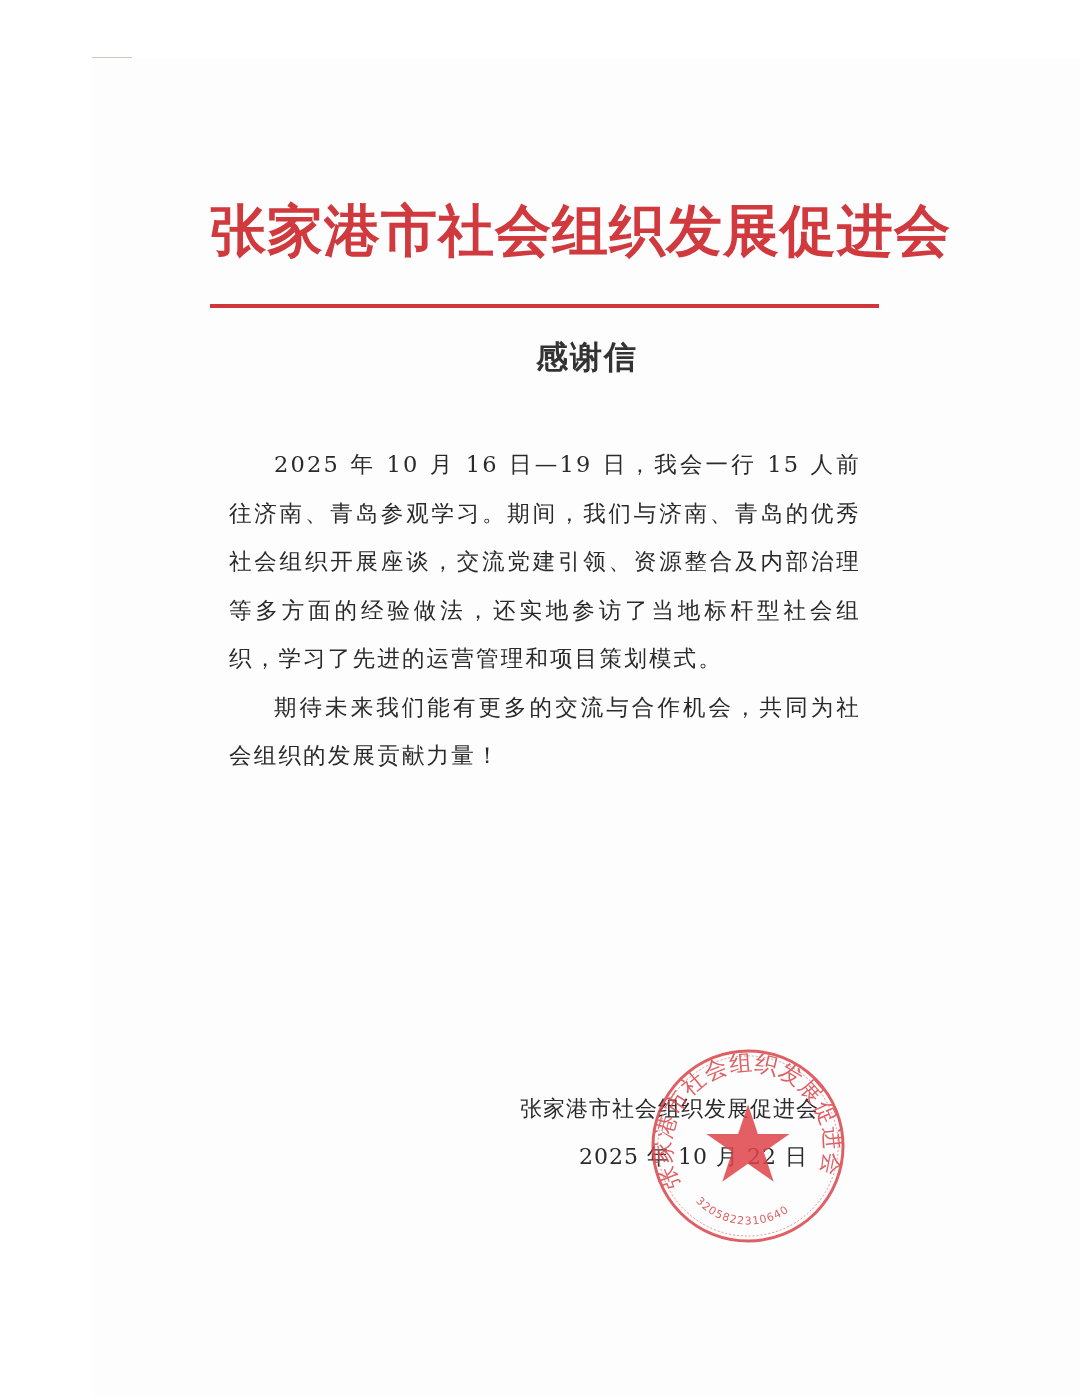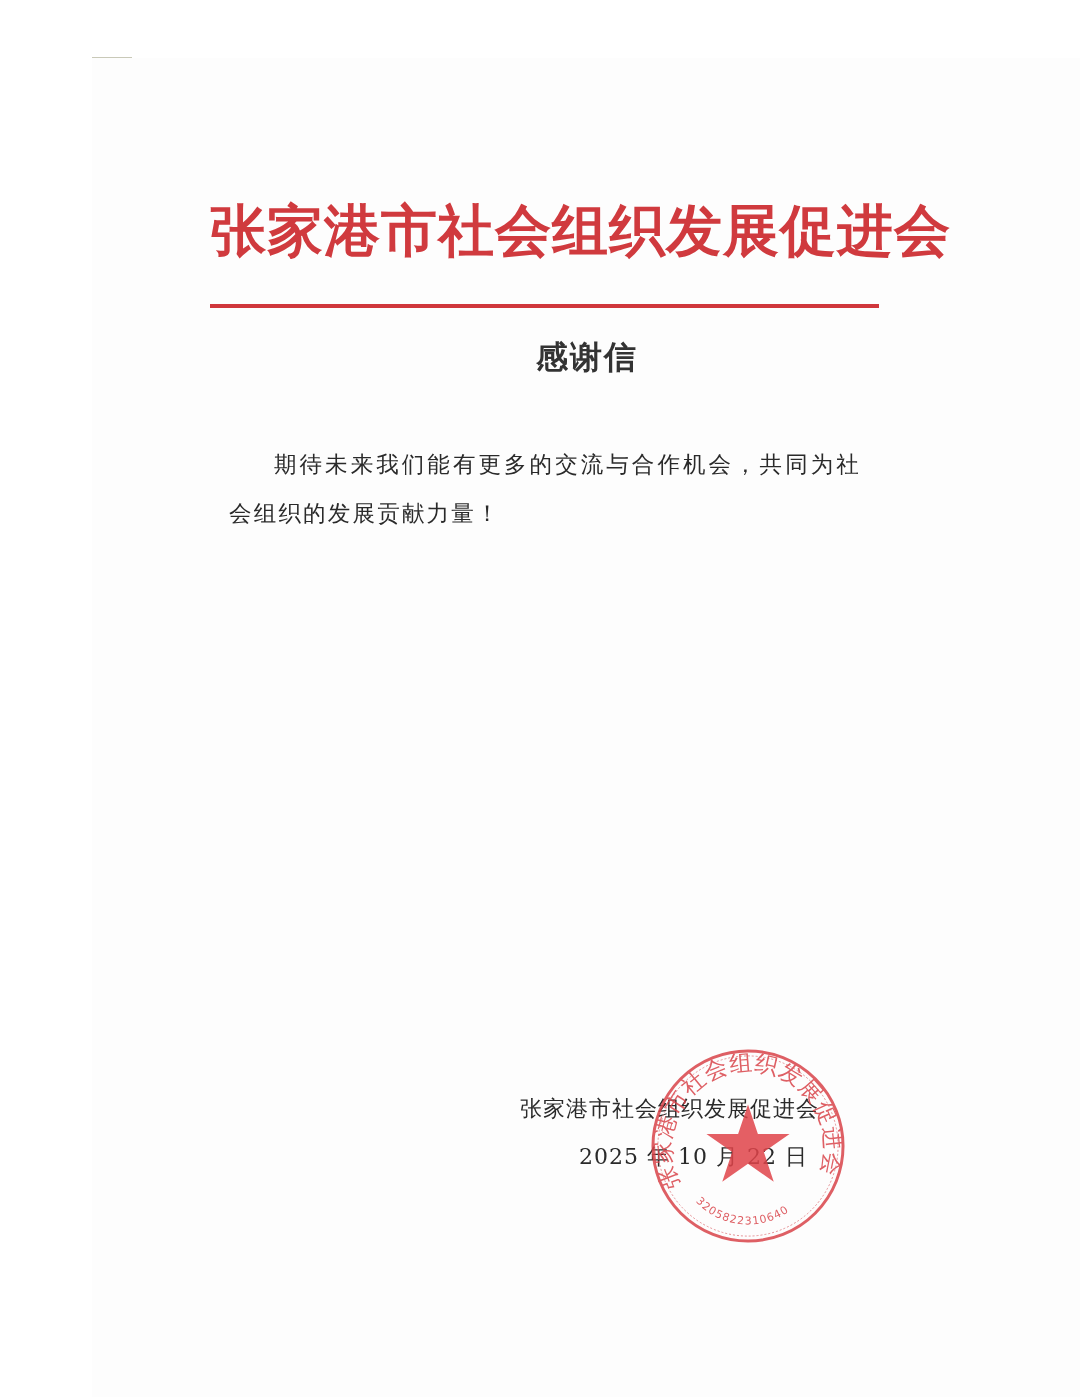--- a/index.html
+++ b/index.html
@@ -70,20 +70,21 @@
 
 <div class="page"></div>
 <div class="page-edge"></div>
 
 <div class="letterhead">张家港市社会组织发展促进会</div>
 <div class="red-rule"></div>
 
 <div class="doc-title">感谢信</div>
 
 <div class="body-text">
+  <p class="indent">2025 年 10 月 16 日—19 日，我会一行 15 人前往济南、青岛参观学习。期间，我们与济南、青岛的优秀社会组织开展座谈，交流党建引领、资源整合及内部治理等多方面的经验做法，还实地参访了当地标杆型社会组织，学习了先进的运营管理和项目策划模式。</p>
   <p class="indent">期待未来我们能有更多的交流与合作机会，共同为社会组织的发展贡献力量！</p>
 </div>
 
 <div class="signature">
   <div class="sig-org">张家港市社会组织发展促进会</div>
   <div class="sig-date">2025 年 10 月 22 日</div>
 </div>
 
 <svg class="seal" viewBox="0 0 200 200">
   <defs>

